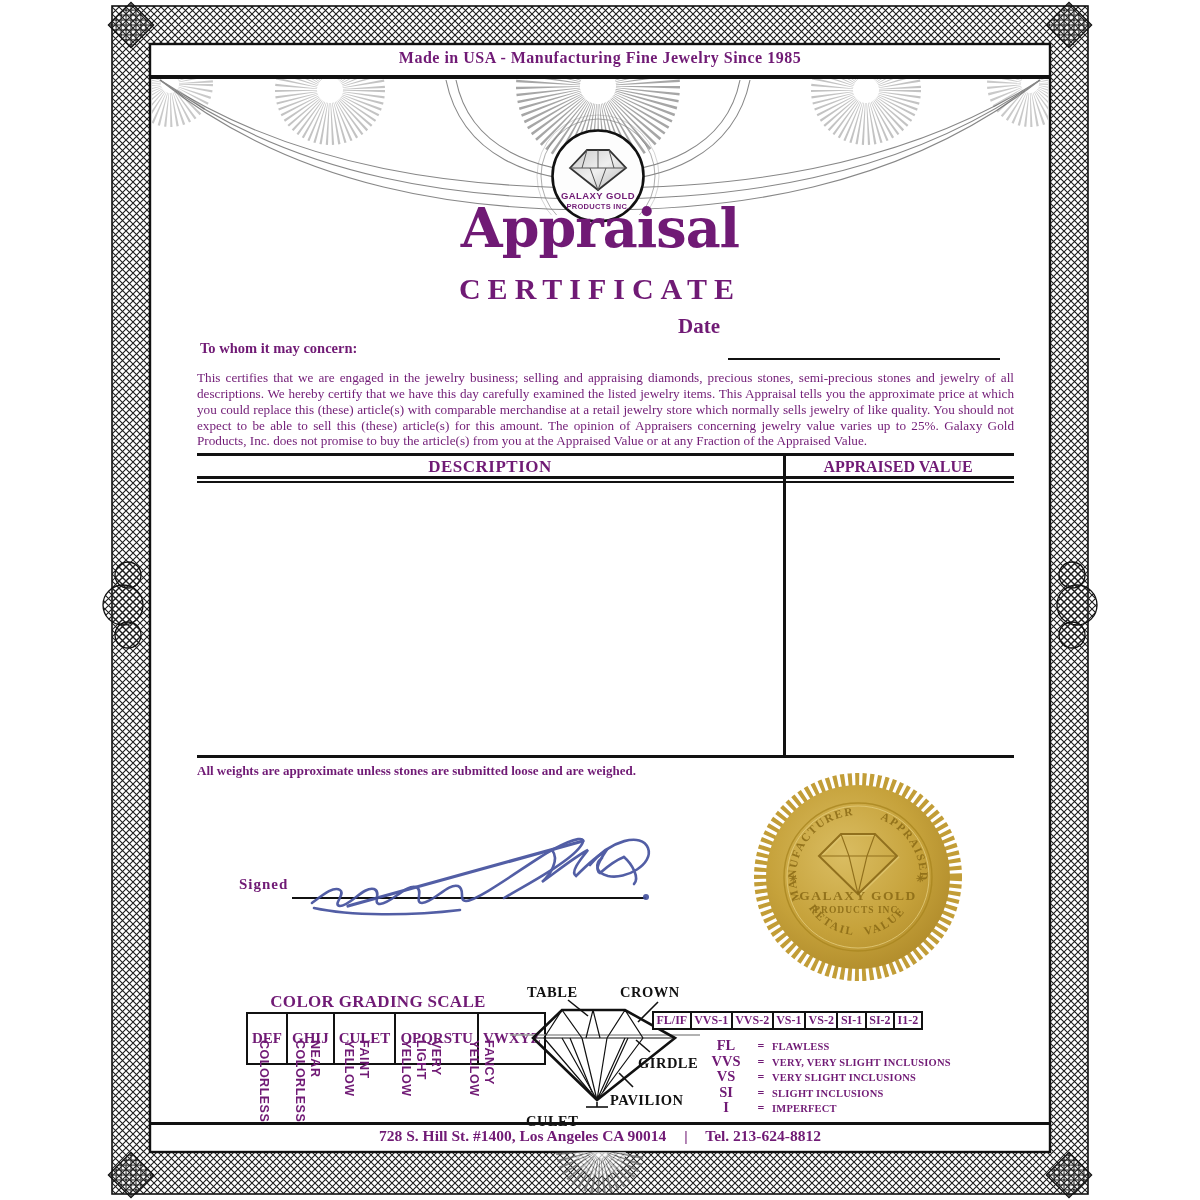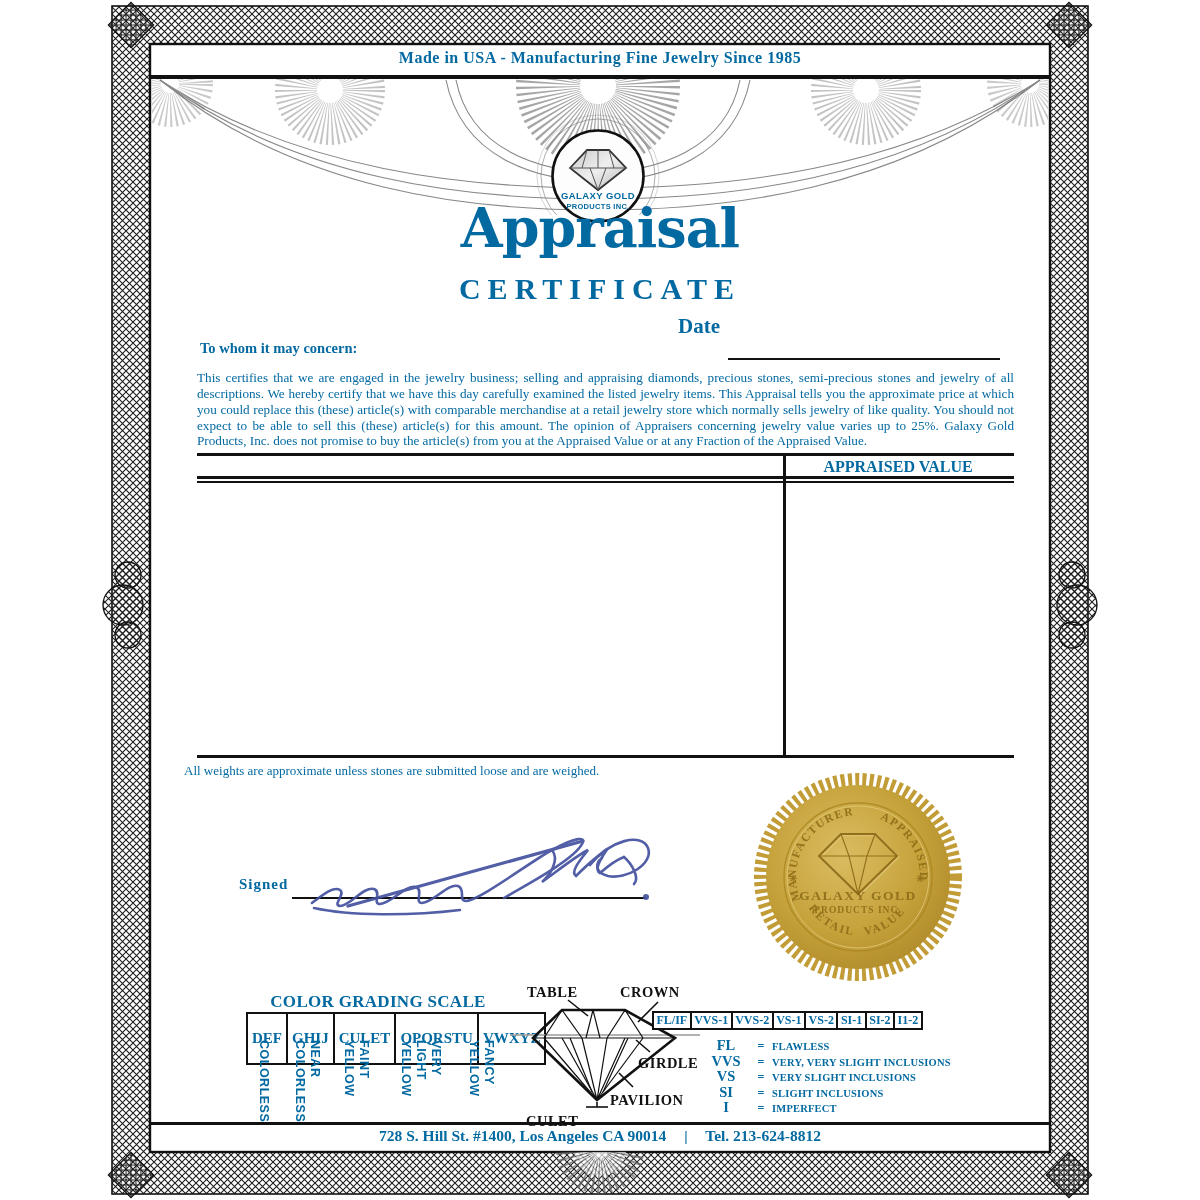--- a/index.html
+++ b/index.html
@@ -1,31 +1,31 @@
 <!DOCTYPE html>
 <html><head>
 <meta charset="utf-8">
 <style>
   html,body{margin:0;padding:0;background:#fff;}
   #page{position:relative;width:1200px;height:1200px;background:#fff;overflow:hidden;
-        font-family:"Liberation Serif","DejaVu Serif",serif;color:#0369a1;}
+        font-family:"Liberation Serif","DejaVu Serif",serif;color:#701a75;}
   .abs{position:absolute;}
   svg text{font-family:"Liberation Serif","DejaVu Serif",serif;}
   .banner{left:150px;top:49px;width:900px;text-align:center;font-weight:bold;font-size:16px;letter-spacing:.5px;}
   .banner-rule{left:150px;top:75px;width:900px;height:4px;background:#111;}
   .title-main{left:300px;top:196px;width:600px;text-align:center;font-family:"DejaVu Serif",serif;
               font-weight:bold;font-size:54px;letter-spacing:-1px;}
   .title-sub{left:350px;top:272px;width:500px;text-align:center;font-weight:bold;font-size:30px;letter-spacing:7px;}
   .salutation{left:200px;top:340px;font-weight:bold;font-size:14.5px;}
   .date-label{left:678px;top:314px;font-weight:bold;font-size:21px;}
   .date-line{left:728px;top:336px;width:272px;height:22px;border-bottom:2px solid #111;}
   .bodypara{left:197px;top:370px;width:817px;font-size:13.2px;line-height:1.2;text-align:justify;}
   .tline{background:#111;}
   .colhead{font-weight:bold;text-align:center;}
-  .note{left:184px;top:763px;font-size:13px;}
+  .note{left:197px;top:763px;font-size:13px;font-weight:bold;}
   .signed{left:239px;top:876px;font-weight:bold;font-size:15px;letter-spacing:1px;}
   .sigline{left:292px;top:876px;width:354px;height:21px;border-bottom:2px solid #111;}
   .scale-title{font-weight:bold;font-size:17px;text-align:center;letter-spacing:.3px;}
   .scale-row{display:flex;border:2px solid #111;background:#fff;}
   .scale-row .cell{border-left:2px solid #111;padding:16px 4px;font-weight:bold;font-size:15px;white-space:nowrap;}
   .scale-row .cell:first-child{border-left:none;}
   .clar-row .cell{font-size:12px;padding:0 2.5px;}
   .vlabel{writing-mode:vertical-rl;font-family:"Liberation Sans","DejaVu Sans",sans-serif;
           font-weight:bold;font-size:12.5px;line-height:15px;letter-spacing:.5px;}
   .vlabel span{display:block;}
@@ -123,20 +123,21 @@
   <div class="abs title-main">Appraisal</div>
   <div class="abs title-sub">CERTIFICATE</div>
 
   <div class="abs salutation">To whom it may concern:</div>
   <div class="abs date-label">Date</div>
   <div class="abs date-line"></div>
 
   <div class="abs bodypara">This certifies that we are engaged in the jewelry business; selling and appraising diamonds, precious stones, semi-precious stones and jewelry of all descriptions. We hereby certify that we have this day carefully examined the listed jewelry items. This Appraisal tells you the approximate price at which you could replace this (these) article(s) with comparable merchandise at a retail jewelry store which normally sells jewelry of like quality. You should not expect to be able to sell this (these) article(s) for this amount. The opinion of Appraisers concerning jewelry value varies up to 25%. Galaxy Gold Products, Inc. does not promise to buy the article(s) from you at the Appraised Value or at any Fraction of the Appraised Value.</div>
 
   <div class="abs tline" style="left:197px;top:453px;width:817px;height:2.5px;"></div>
+  <div class="abs colhead" style="left:250px;top:457px;width:480px;font-size:17px;letter-spacing:.5px;">DESCRIPTION</div>
   <div class="abs colhead" style="left:790px;top:458px;width:216px;font-size:16px;">APPRAISED VALUE</div>
   <div class="abs tline" style="left:197px;top:476px;width:817px;height:2.5px;"></div>
   <div class="abs tline" style="left:197px;top:481px;width:817px;height:2px;"></div>
   <div class="abs tline" style="left:783px;top:453px;width:2.5px;height:304px;"></div>
   <div class="abs tline" style="left:197px;top:755px;width:817px;height:2.5px;"></div>
   <div class="abs" style="left:199px;top:484px;width:584px;height:271px;"></div>
   <div class="abs" style="left:786px;top:484px;width:228px;height:271px;"></div>
 
   <div class="abs note">All weights are approximate unless stones are submitted loose and are weighed.</div>
 

